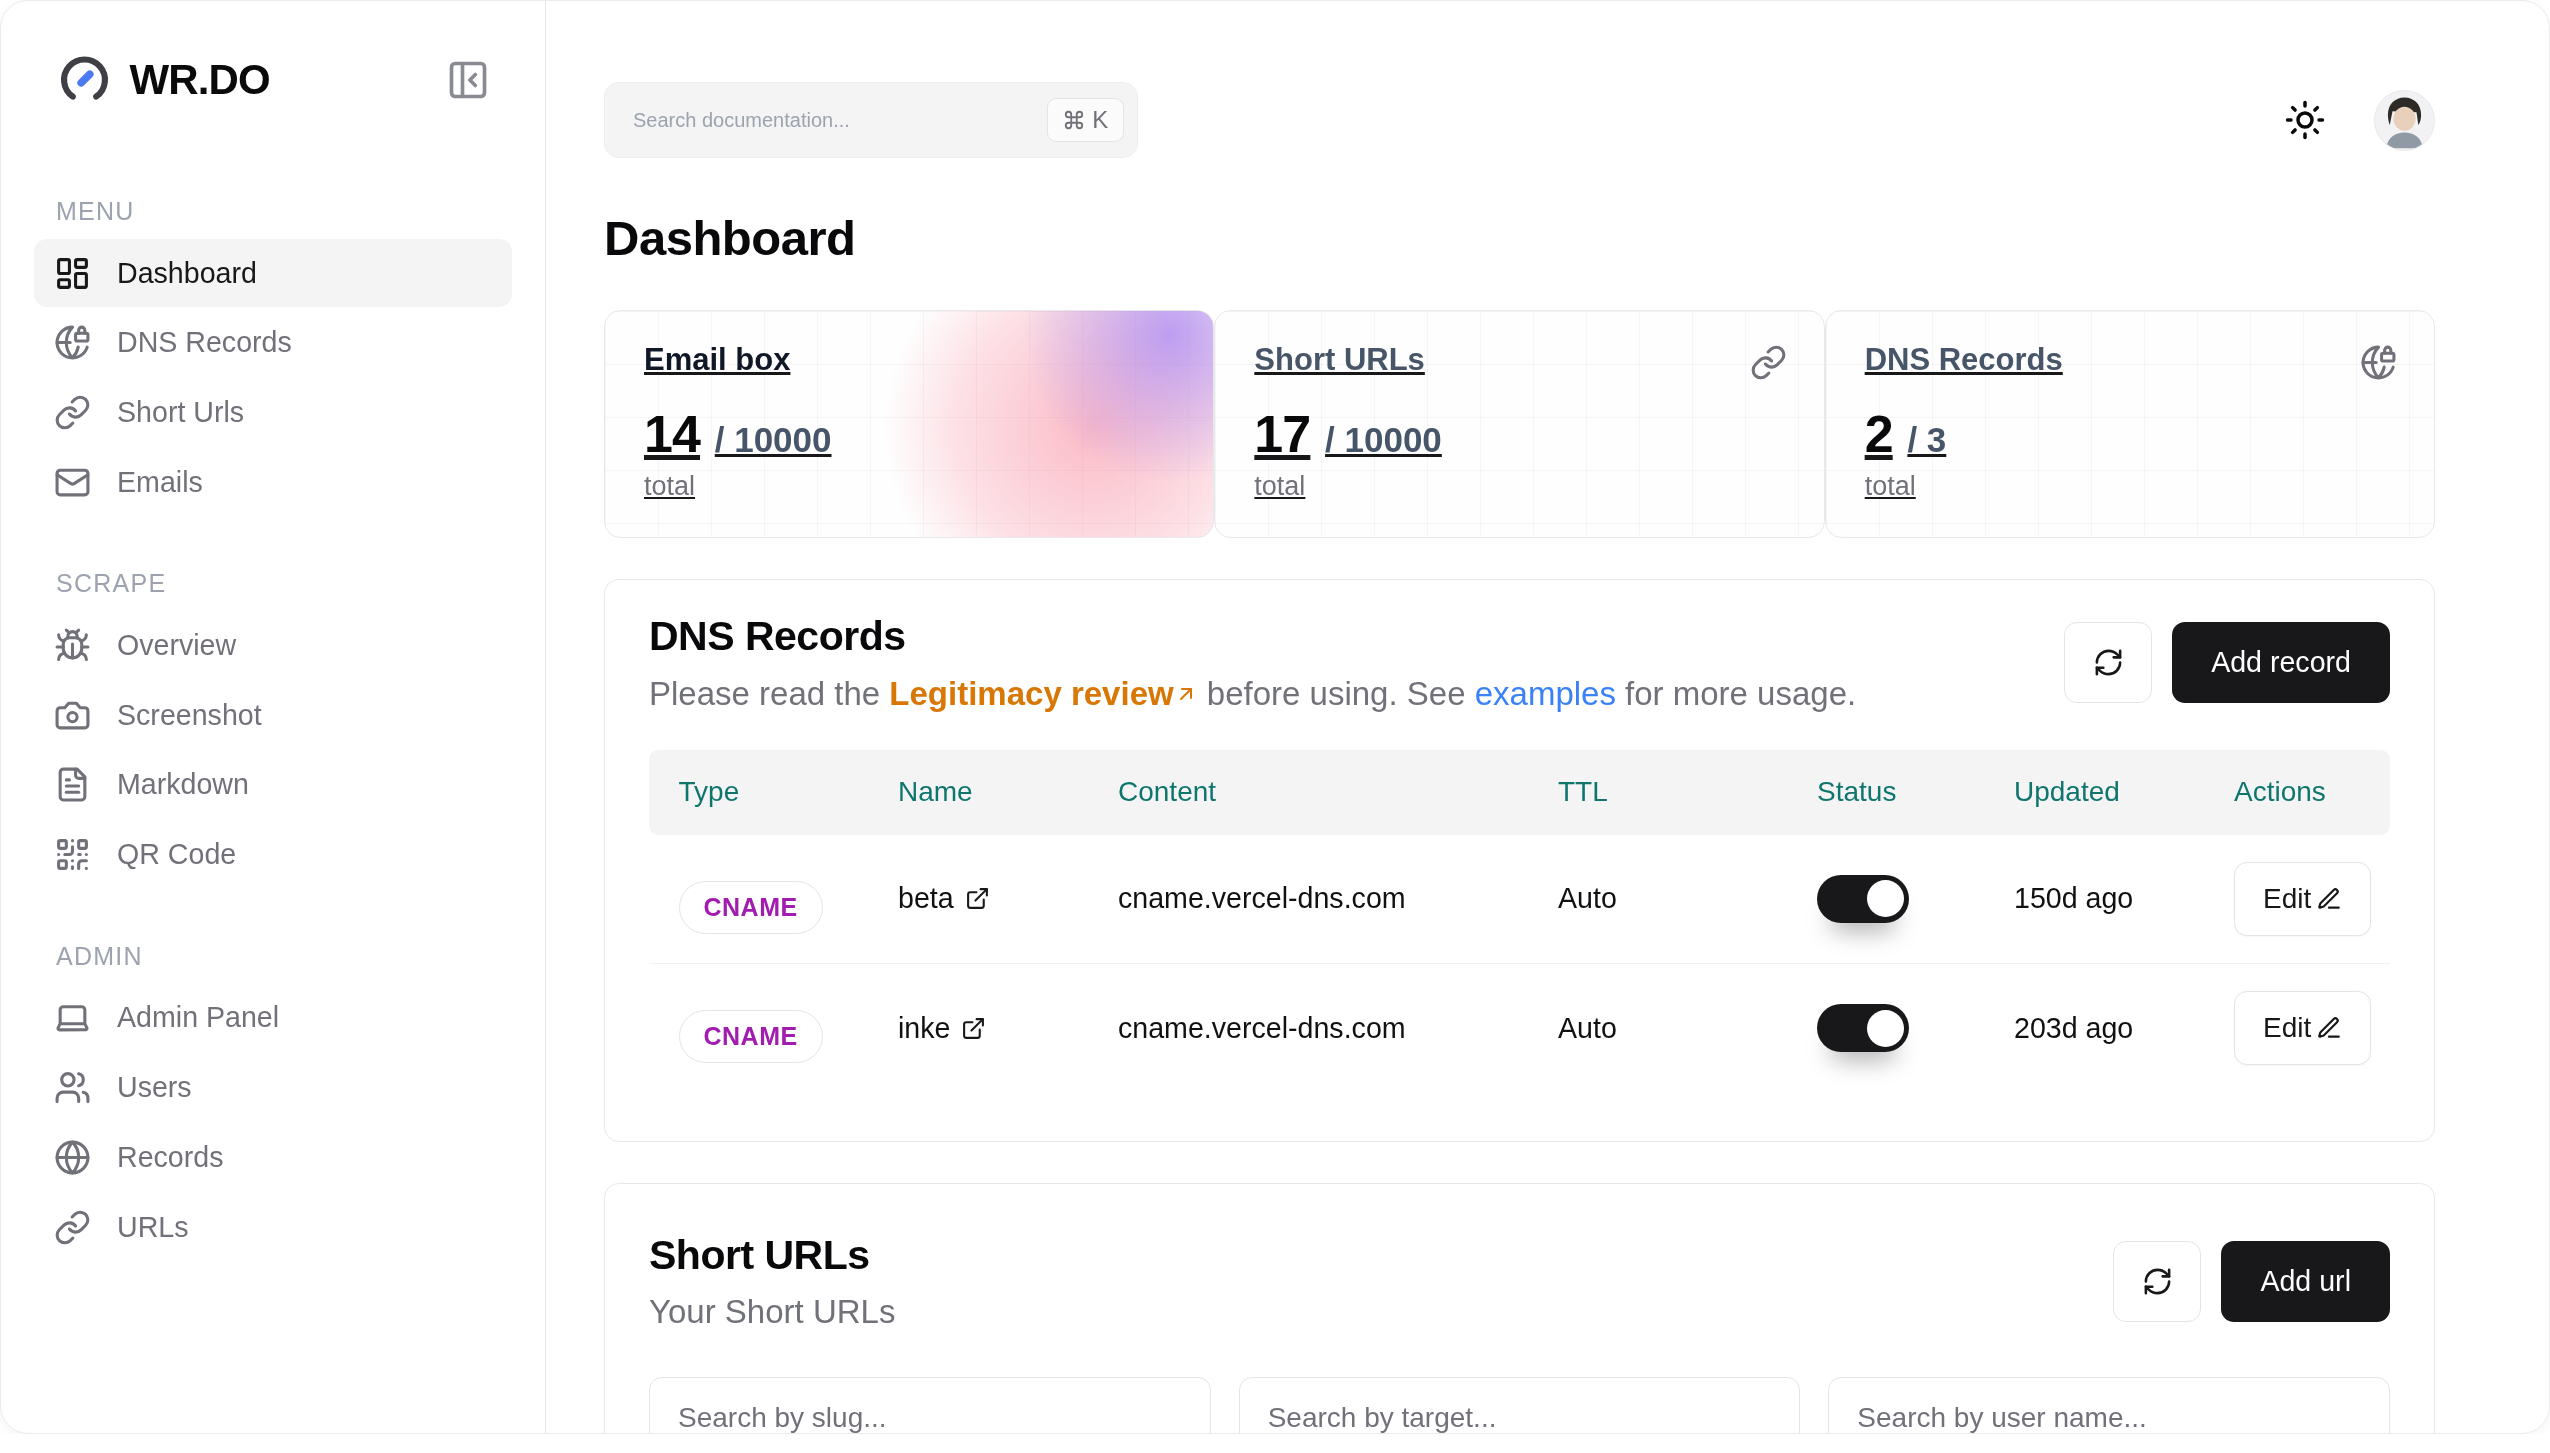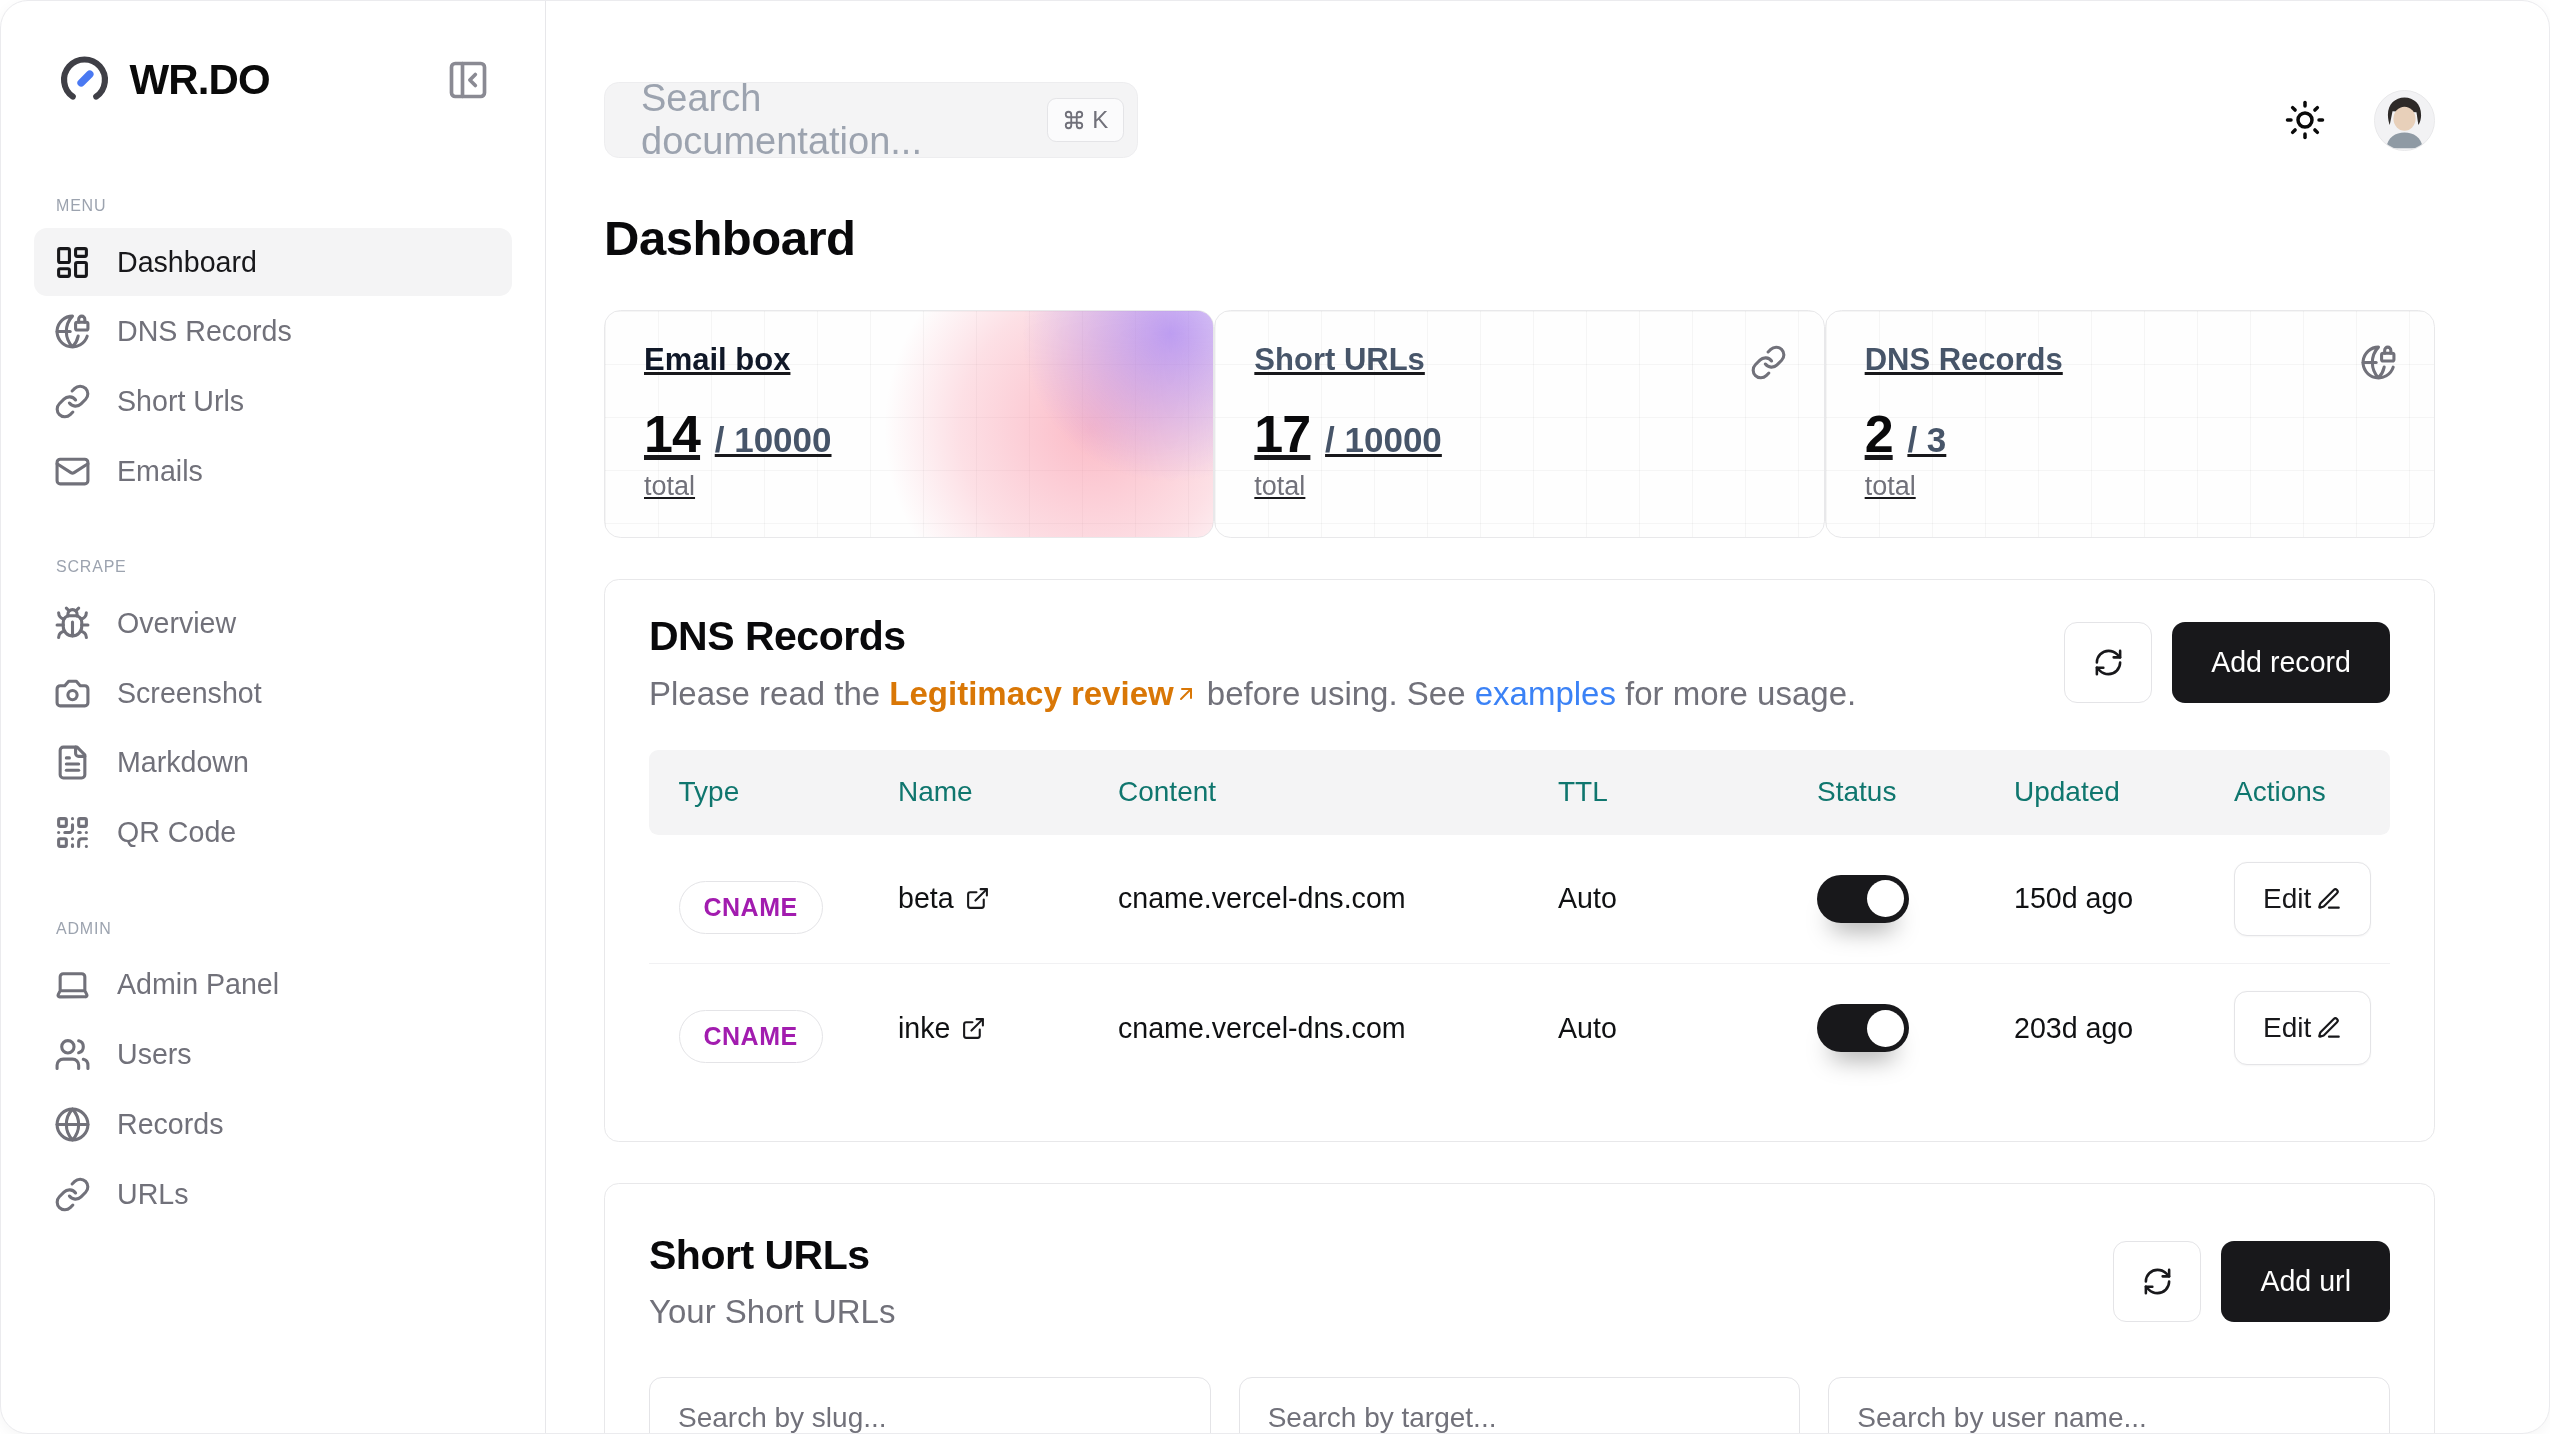--- a/index.html
+++ b/index.html
@@ -14,38 +14,38 @@
   }
 
   
   .sidebar { width:545px; min-width:545px; border-right:0.9px solid #e7e7ea; padding:0 33px; }
   .sidebar-header { height:157px; display:flex; align-items:center; justify-content:space-between; padding:0 22px 0 22px; }
   .brand { display:flex; align-items:center; gap:16.6px; }
   .brand .logo-mark { width:57px; height:57px; display:inline-block; }
   .brand .logo-text { font-size:42px; font-weight:800; letter-spacing:-0.9px; color:#0a0a0a; }
   .collapse-btn { width:44px; height:44px; color:#8a8a93; cursor:pointer; background:none; border:none; }
 
-  .nav-section-label { margin:39px 0 13px 22px; font-size:16px; font-weight:500; color:#9ca3af; letter-spacing:.05em; }
+  .nav-section-label { margin:39px 0 13px 22px; font-size:25px; font-weight:500; color:#9ca3af; letter-spacing:.05em; }
   .nav-section-label.later { margin-top:53px; }
   .nav-item { display:flex; align-items:center; gap:26px; height:68px; margin-bottom:1.8px;
               padding:0 20px; border-radius:13px; color:#71717a; cursor:pointer; }
   .nav-item .icon { width:37px; height:37px; flex:none; }
   .nav-item .nav-label { font-size:28.6px; }
   .nav-item.active { background:#f4f4f5; color:#18181b; }
   .nav-item.active .nav-label { font-weight:500; }
 
   .icon svg { width:100%; height:100%; display:block; }
 
   
   .main { flex:1; padding:81px 114px 0 58px; overflow:hidden; }
 
   .topbar { display:flex; align-items:center; justify-content:space-between; height:76px; }
   .search-box { width:534px; height:76px; background:#f4f4f5; border:0.9px solid #ededef;
                 border-radius:14.7px; display:flex; align-items:center; padding:0 13px 0 28px; cursor:text; }
-  .search-placeholder { flex:1; font-size:38px; color:#9ca3af;margin-left:8px; }
+  .search-placeholder { flex:1; font-size:20px; color:#9ca3af; }
   .kbd { display:flex; align-items:center; gap:7.4px; background:#fbfbfc; border:0.9px solid #e4e4e7;
          border-radius:9.2px; padding:7.4px 14.7px; color:#71717a; font-size:24px; }
   .kbd .icon { width:22px; height:22px; }
   .topbar-right { display:flex; align-items:center; gap:48px; }
   .theme-toggle { width:42px; height:42px; color:#0a0a0a; background:none; border:none; cursor:pointer; }
   .avatar { width:61px; height:61px; border-radius:50%; border:1.8px solid #e8e8ea; overflow:hidden; cursor:pointer;
             background:radial-gradient(circle at 50% 38%, #e9d7c6 0 30%, #f1f1f3 31%); position:relative; }
   .avatar svg { width:100%; height:100%; display:block; }
 
   .page-title { margin-top:52px; font-size:49px; font-weight:700; letter-spacing:-0.5px; color:#09090b; }

